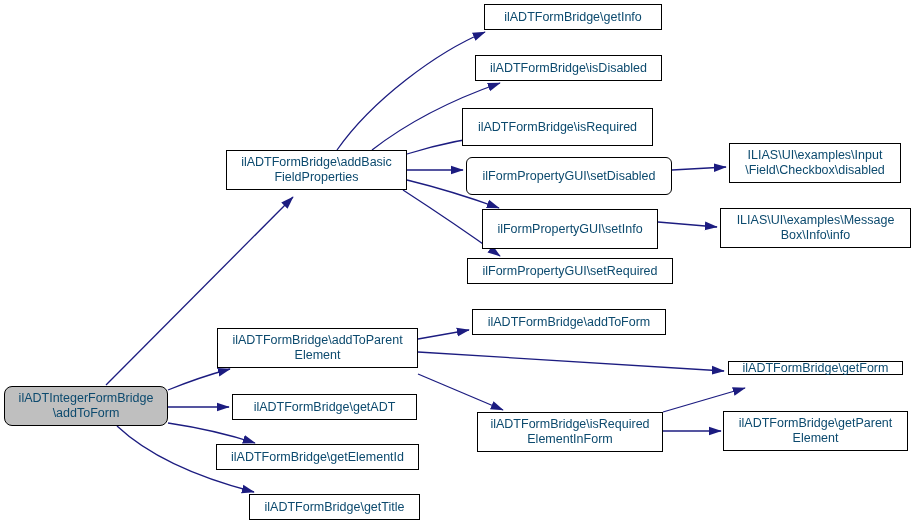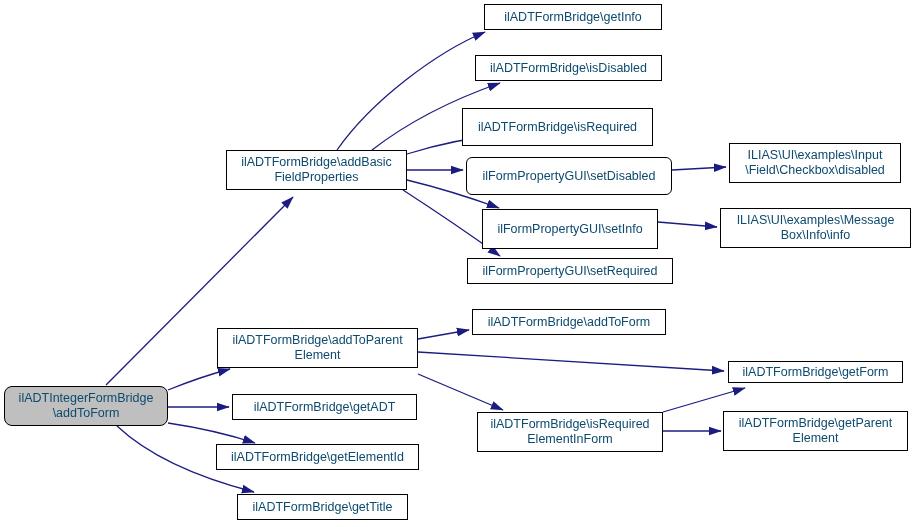--- a/index.html
+++ b/index.html
@@ -90,19 +90,19 @@
     <div class="node" style="left: 467px; top: 258px; width: 206px; height: 26px;">ilFormPropertyGUI\setRequired</div>
     <div class="node" style="left: 729px; top: 143px; width: 172px; height: 40px;">ILIAS\UI\examples\Input
 \Field\Checkbox\disabled</div>
     <div class="node" style="left: 720px; top: 208px; width: 191px; height: 40px;">ILIAS\UI\examples\Message
 Box\Info\info</div>
     <div class="node" style="left: 217px; top: 328px; width: 201px; height: 40px;">ilADTFormBridge\addToParent
 Element</div>
     <div class="node" style="left: 472px; top: 309px; width: 194px; height: 26px;">ilADTFormBridge\addToForm</div>
     <div class="node" style="left: 232px; top: 394px; width: 185px; height: 26px;">ilADTFormBridge\getADT</div>
     <div class="node" style="left: 216px; top: 444px; width: 203px; height: 26px;">ilADTFormBridge\getElementId</div>
-    <div class="node" style="left: 237px; top: 494px; width: 171px; height: 26px;">ilADTFormBridge\getTitle</div>
-    <div class="node" style="left: 728px; top: 361px; width: 175px; height: 22px;">ilADTFormBridge\getForm</div>
+    <div class="node" style="left: 249px; top: 494px; width: 171px; height: 26px;">ilADTFormBridge\getTitle</div>
+    <div class="node" style="left: 728px; top: 361px; width: 175px; height: 14px;">ilADTFormBridge\getForm</div>
     <div class="node" style="left: 477px; top: 412px; width: 186px; height: 40px;">ilADTFormBridge\isRequired
 ElementInForm</div>
     <div class="node" style="left: 723px; top: 411px; width: 185px; height: 40px;">ilADTFormBridge\getParent
 Element</div>
   </div>
 
 </body></html>

